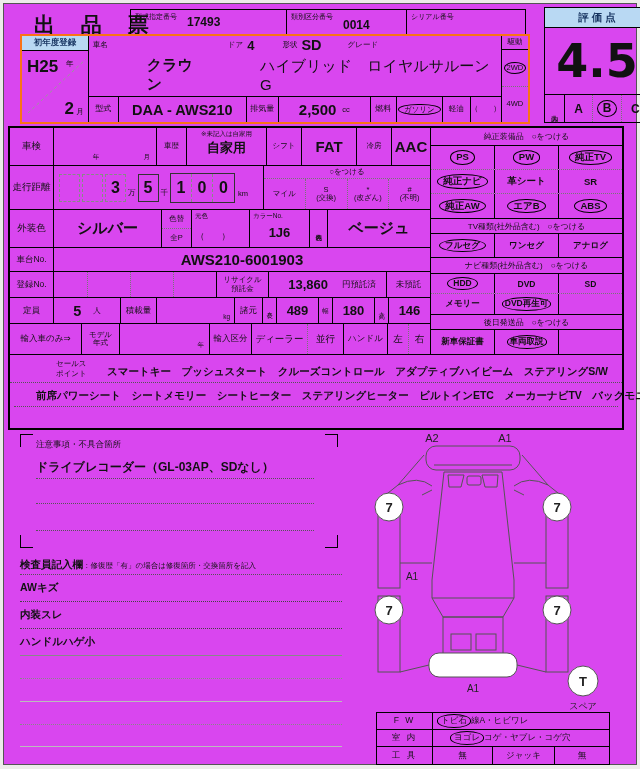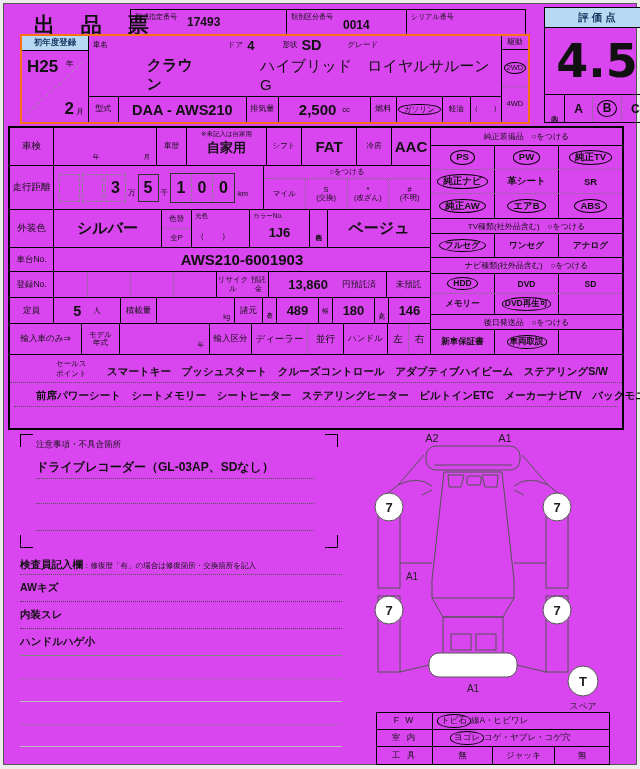--- a/index.html
+++ b/index.html
@@ -211,21 +211,21 @@
         </div>
 
         <div class="row" style="height:26px;">
           <div class="c lbl f8" style="width:44px;">登録No.</div>
           <div class="c r" style="width:163px;">
             <div class="dotr" style="width:34px;"></div>
               <div class="dotr" style="width:43px;"></div>
               <div class="dotr" style="width:43px;"></div>
               <div style="flex:1;"></div>
           </div>
-          <div class="c lbl f7" style="width:52px;">
+          <div class="c lbl f7" style="width:52px;flex-direction:column;">
             <span>リサイクル</span>
               <span>預託金</span>
           </div>
           <div class="val f13" style="width:63px;justify-content:flex-end;padding-right:4px;border-right:none;">13,860</div>
           <div class="c lbl f8" style="width:55px;">円預託済</div>
           <div class="lbl f8" style="flex:1;">未預託</div>
         </div>
 
         <div class="row" style="height:26px;">
           <div class="c lbl f8" style="width:44px;">定員</div>

